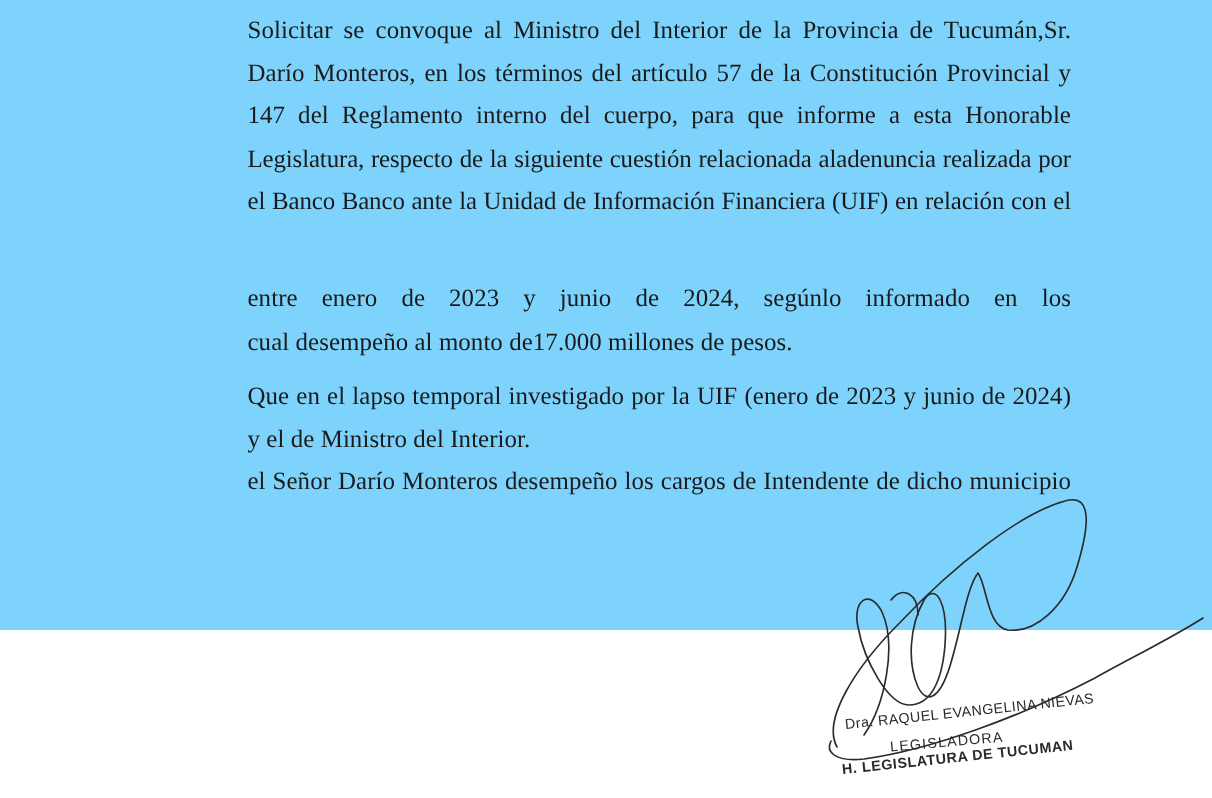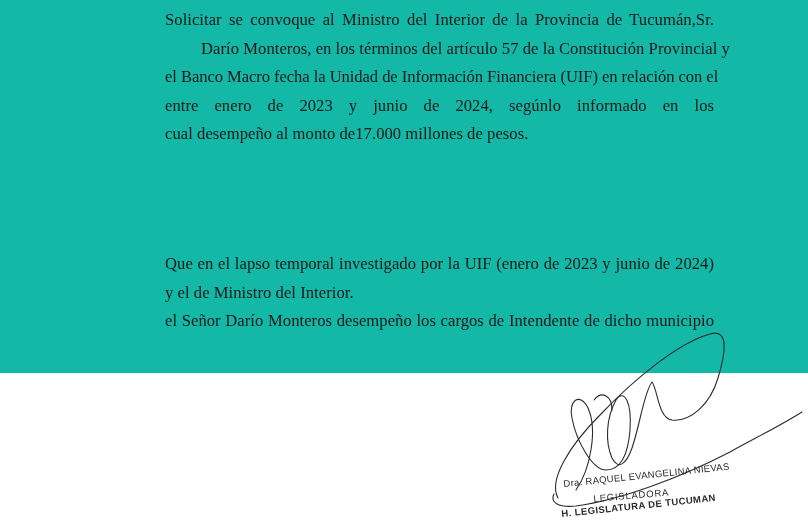--- a/index.html
+++ b/index.html
@@ -11,22 +11,22 @@
       width: 808px;
       height: 532px;
       position: relative;
       overflow: hidden;
       font-family: "Liberation Serif", "DejaVu Serif", serif;
       color: #1a1a1a;
     }
     .page {
       position: absolute;
       left: 0; top: 0;
-      width: 808px; height: 373px;
-      background: #14b8a6;
+      width: 808px; height: 420px;
+      background: #7dd3fc;
     }
     .para {
       position: absolute;
       left: 165px;
       width: 549px;
       font-size: 16.6px;
       line-height: 28.6px;
       text-align: justify;
       text-align-last: left;
       margin: 0;
@@ -84,23 +84,25 @@
       font-weight: bold;
     }
   </style>
 </head>
 <body>
 
 <div class="page">
 
   <div class="para p1">
     <span class="line" style="white-space: nowrap; display: block;"><span style="white-space: nowrap;">Solicitar se convoque al Ministro del Interior de la Provincia de Tucumán,Sr.</span></span>
-    <span class="line" style="white-space: nowrap; display: block; margin-left: 36px;"><span style="white-space: nowrap;">Darío  Monteros, en los términos del artículo 57 de la Constitución Provincial y</span></span>
-    <span class="line" style="white-space: nowrap; display: block;"><span style="white-space: nowrap; letter-spacing: -0.0699219px;">el Banco Macro fecha la Unidad de Información Financiera (UIF) en relación con el</span></span>
-    <span class="line" style="white-space: nowrap; display: block;"><span style="white-space: nowrap;">entre enero de 2023 y junio de 2024, segúnlo informado en los</span></span>
+    <span class="line" style="white-space: nowrap; display: block;"><span style="white-space: nowrap;">Darío  Monteros, en los términos del artículo 57 de la Constitución Provincial y</span></span>
+    <span class="line" style="white-space: nowrap; display: block;"><span style="white-space: nowrap;">147 del Reglamento interno del cuerpo, para que informe a esta Honorable</span></span>
+    <span class="line" style="white-space: nowrap; display: block;"><span style="white-space: nowrap; letter-spacing: -0.0850074px;">Legislatura, respecto de la siguiente cuestión relacionada aladenuncia realizada por</span></span>
+    <span class="line" style="white-space: nowrap; display: block;"><span style="white-space: nowrap; letter-spacing: -0.0699219px;">el Banco Banco ante la Unidad de Información Financiera (UIF) en relación con el</span></span>
+    <span class="line" style="white-space: nowrap; display: block; margin-top: 36px;"><span style="white-space: nowrap;">entre enero de 2023 y junio de 2024, segúnlo informado en los</span></span>
     <span class="line last"><span>cual desempeño al monto de</span><b>17.000 millones de pesos</b><span>.</span></span>
   </div>
 
   <div class="para p2">
     <span class="line" style="white-space: nowrap; display: block;"><span style="white-space: nowrap;">Que en el lapso temporal investigado por la UIF (enero de 2023 y junio de 2024)</span></span>
     <span class="line last">y el de Ministro del Interior.</span>
     <span class="line" style="white-space: nowrap; display: block;"><span style="white-space: nowrap;">el Señor Darío Monteros desempeño los cargos de Intendente de dicho municipio</span></span>
   </div>
 
   <div class="signature">

